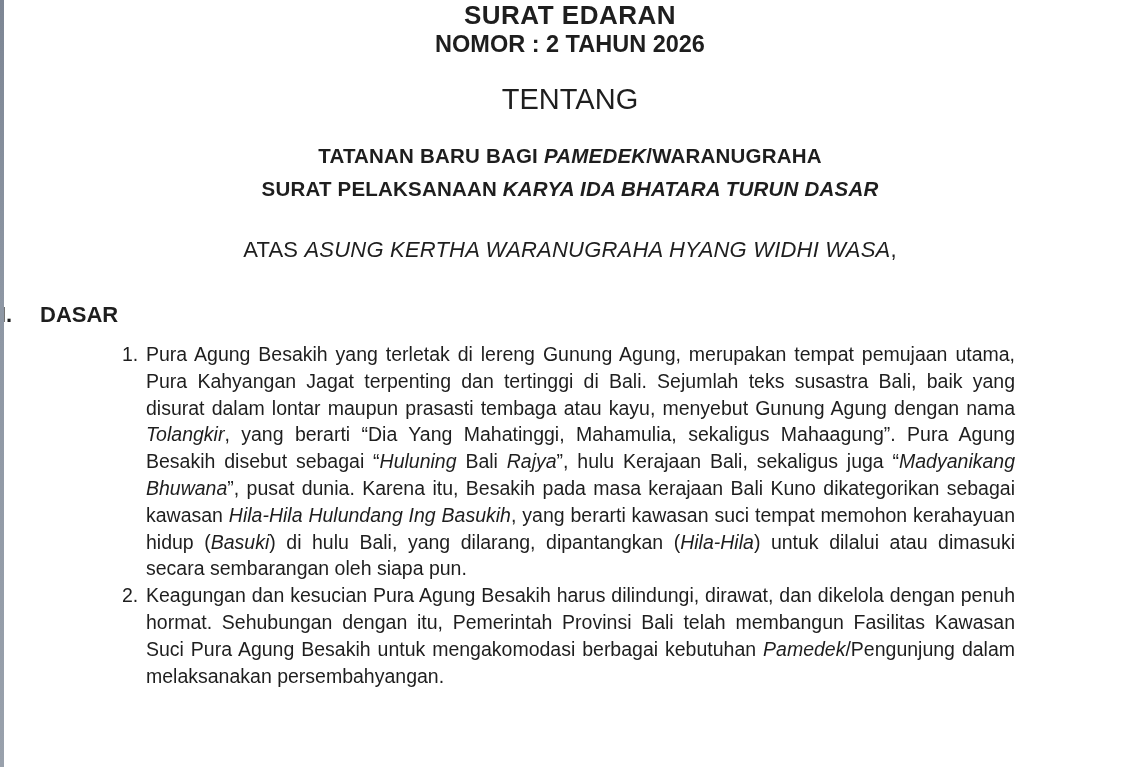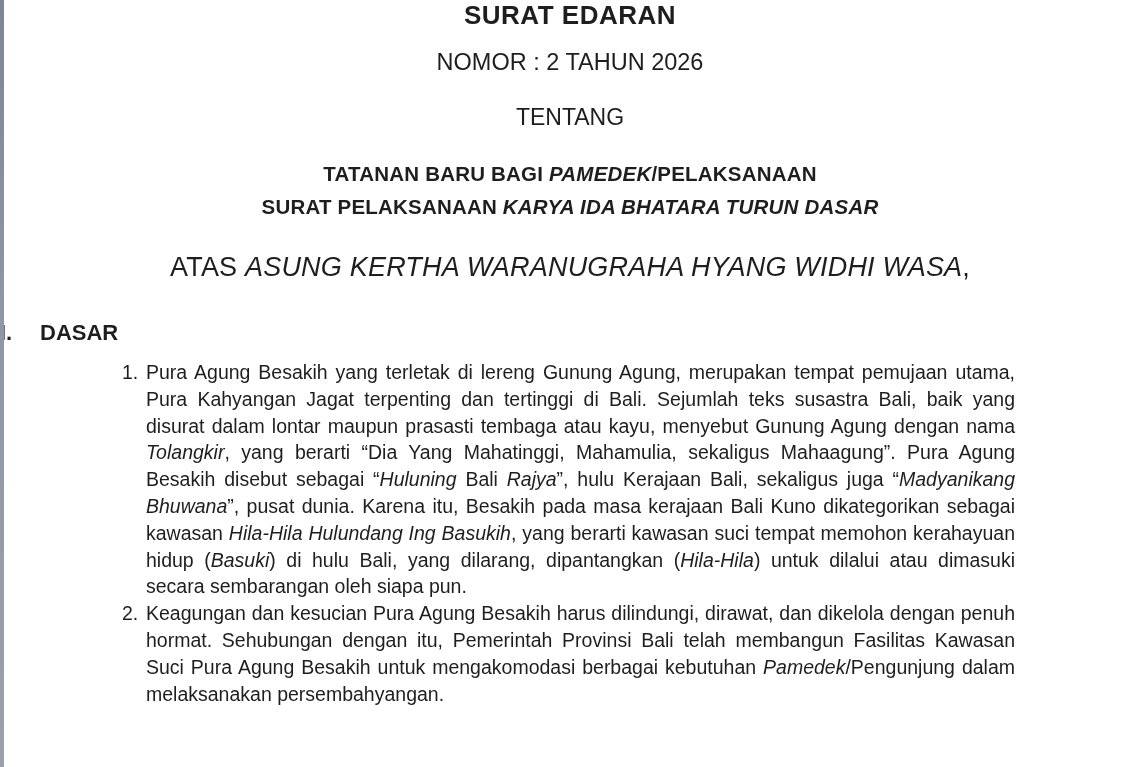--- a/index.html
+++ b/index.html
@@ -34,38 +34,39 @@
   }
   .doc-type {
     font-size: 26px;
     font-weight: bold;
     letter-spacing: 0.5px;
     line-height: 30px;
   }
   .doc-number {
     font-size: 23.5px;
     line-height: 27px;
-    margin-top: 19px;
+    margin-top: 1px;
+    font-weight: bold;
   }
   .about-label {
-    font-size: 23px;
+    font-size: 29px;
     line-height: 26px;
     margin-top: 28px;
   }
   .subject {
     margin-top: 27px;
   }
   .subject-line {
     font-size: 20.5px;
     font-weight: bold;
     line-height: 33px;
     letter-spacing: 0.2px;
   }
   .invocation {
-    font-size: 27px;
+    font-size: 22px;
     line-height: 25px;
     margin-top: 32px;
     letter-spacing: 0.2px;
   }
   .doc-section {
     margin-top: 40px;
   }
   .section-heading {
     font-size: 22px;
     font-weight: bold;
@@ -104,21 +105,21 @@
 <body>
 
 <div class="page">
   <div class="scan-edge-left"></div>
 
   <header class="doc-header">
     <div class="doc-type">SURAT EDARAN</div>
     <div class="doc-number">NOMOR : 2 TAHUN 2026</div>
     <div class="about-label">TENTANG</div>
     <div class="subject">
-      <div class="subject-line"><span class="seg-bold">TATANAN BARU BAGI </span><span class="seg-bold-italic">PAMEDEK</span><span class="seg-bold">/PELAKSANAAN</span></div>
+      <div class="subject-line"><span class="seg-bold">TATANAN BARU BAGI </span><span class="seg-bold-italic">PAMEDEK</span><span class="seg-bold">/WARANUGRAHA</span></div>
       <div class="subject-line"><span class="seg-bold">SURAT PELAKSANAAN </span><span class="seg-bold-italic">KARYA IDA BHATARA TURUN DASAR</span></div>
     </div>
     <div class="invocation"><span class="seg-regular">ATAS </span><span class="seg-italic">ASUNG KERTHA WARANUGRAHA HYANG WIDHI WASA</span><span class="seg-regular">,</span></div>
   </header>
 
   <section class="doc-section">
     <div class="section-heading">
       <span class="section-numeral">I.</span><span class="section-title">DASAR</span>
     </div>
     <ol class="item-list">

